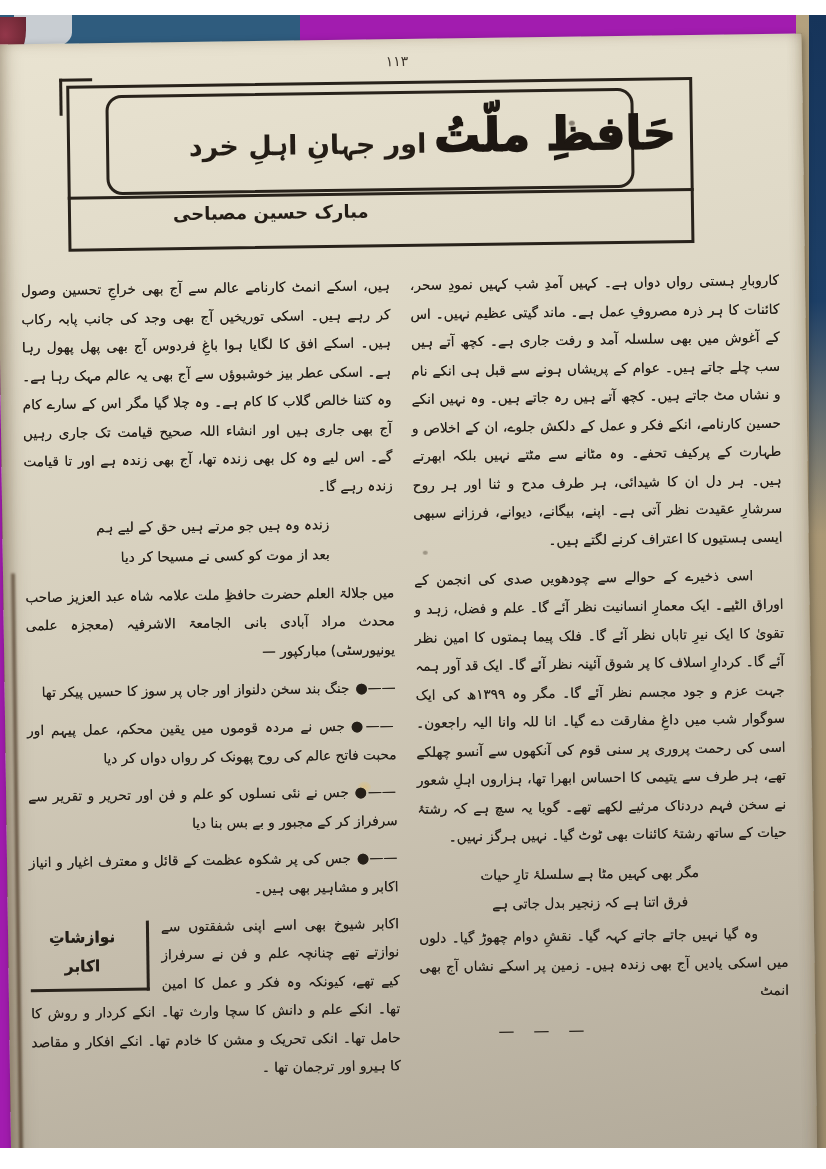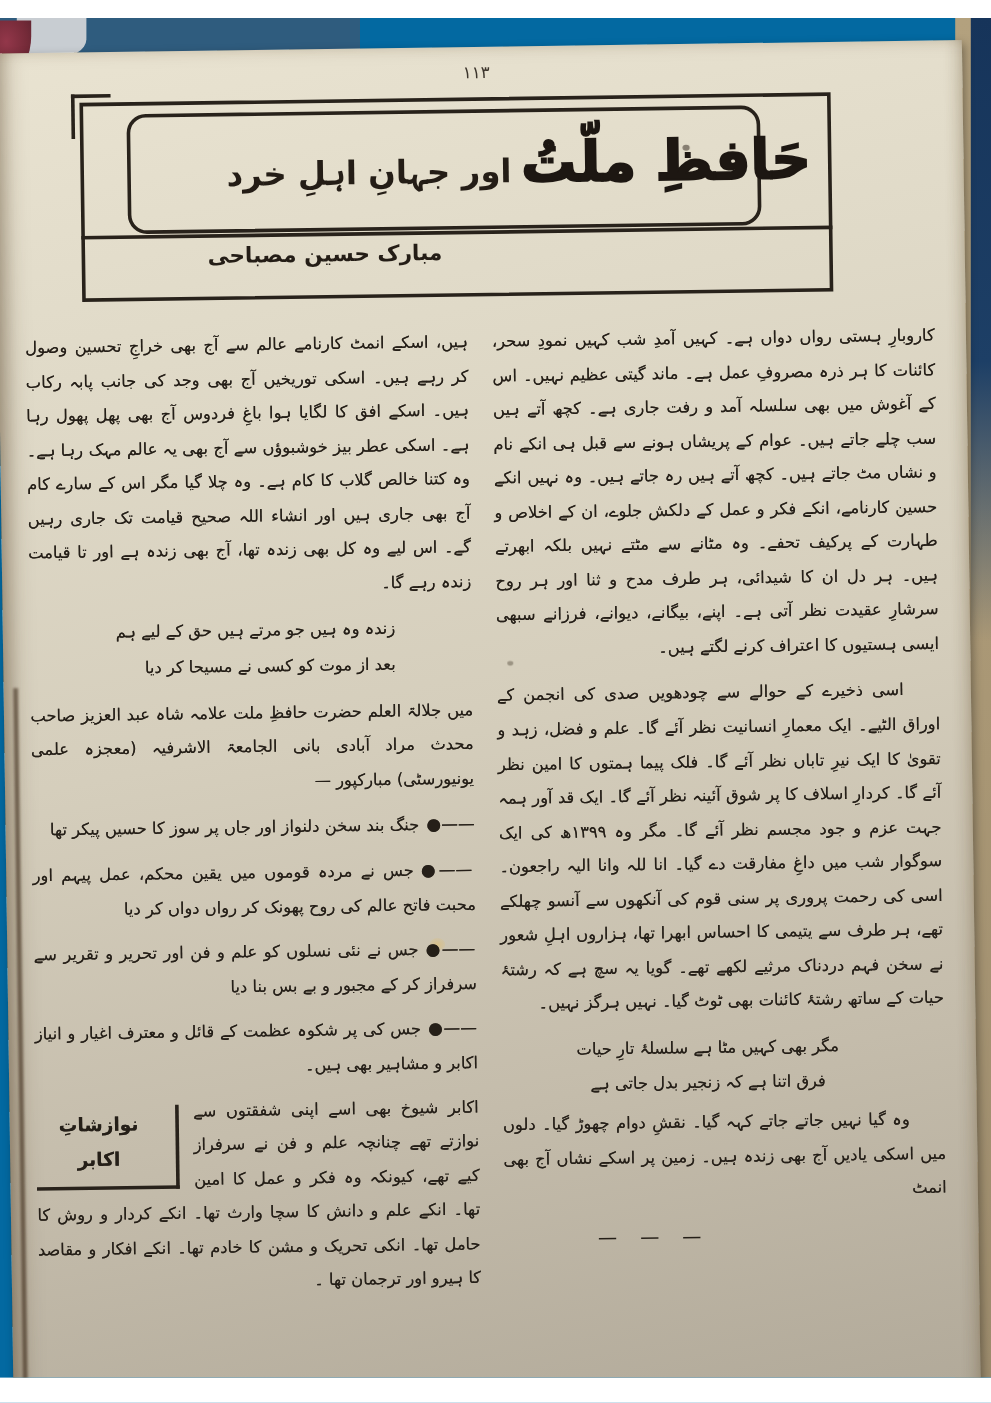--- a/index.html
+++ b/index.html
@@ -3,21 +3,21 @@
 <meta charset="utf-8">
 <style>
   html,body{margin:0;padding:0;}
   body{
     width:826px;height:1169px;position:relative;background:#ffffff;overflow:hidden;
     font-family:"DejaVu Sans",sans-serif;
   }
   
   .photo{
     position:absolute;left:0;top:15px;width:826px;height:1133px;
-    background:#0369a1;overflow:hidden;text-decoration:underline;
+    background:#a21caf;overflow:hidden;text-decoration:underline;
   }
   .cloth-blue{position:absolute;left:0;top:0;width:300px;height:46px;background:#2f5c7e;}
   .cloth-white{position:absolute;left:14px;top:0;width:58px;height:34px;background:#c8cdd2;border-radius:0 0 55% 60%;}
   .cloth-red{position:absolute;left:0;top:2px;width:26px;height:44px;background:radial-gradient(ellipse at 20% 40%,#93374a 0%,#742a38 60%,#58222e 100%);border-radius:0 0 70% 30%;}
   .edge-tan{position:absolute;right:0;top:0;width:30px;height:100%;background:linear-gradient(180deg,#b3a17e 0%,#a89674 55%,#9e8d6e 100%);}
   .edge-navy{position:absolute;right:0;top:0;width:17px;height:520px;background:linear-gradient(180deg,#16345a 0%,#1d3f66 55%,rgba(29,63,102,0) 100%);}
   
   .page{
     position:absolute;left:2px;top:24px;width:806px;height:1150px;
     transform:rotate(-0.8deg);transform-origin:50% 40%;

